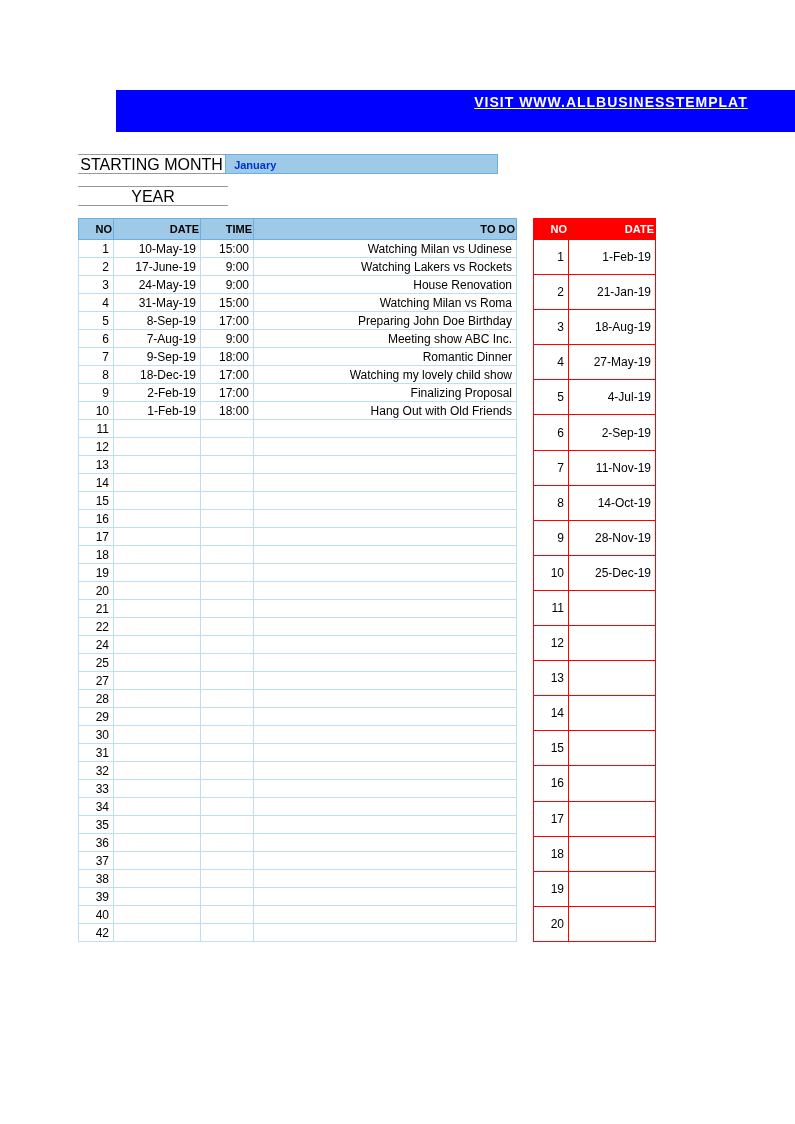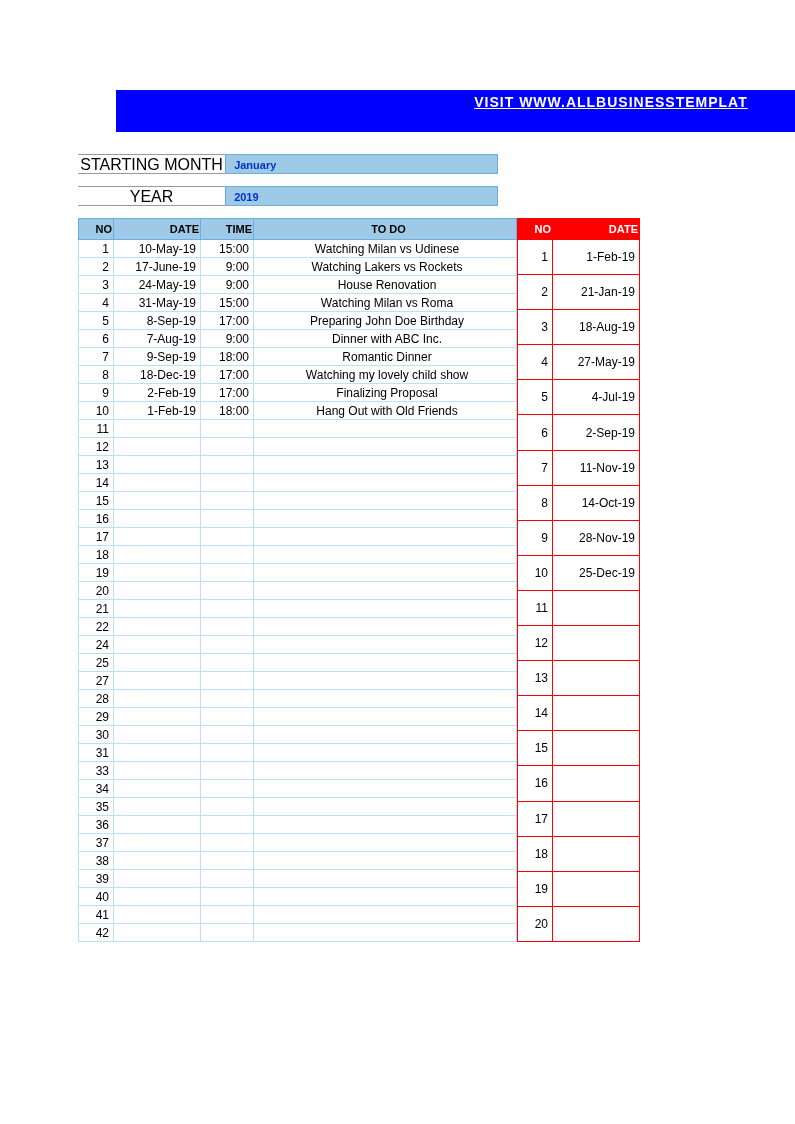--- a/index.html
+++ b/index.html
@@ -62,21 +62,21 @@
     width: 268px;
     color: #0033cc;
     font-weight: bold;
     line-height: 20px;
     padding-left: 8px;
     font-size: 11px;
   }
   .main-area {
     display: flex;
     margin-top: 8px;
-    gap: 0;
+    gap: 16px;
   }
 
   
   .todo-table {
     border-collapse: collapse;
     table-layout: fixed;
   }
   .todo-table th {
     background: #9ecae8;
     border: 1px solid #6caee0;
@@ -89,21 +89,21 @@
   .todo-table td {
     border: 1px solid #bcdff5;
     height: 17px;
     font-size: 12px;
     padding: 0 4px;
     vertical-align: middle;
   }
   .todo-table .c-no  { width: 26px; text-align: right; }
   .todo-table .c-date{ width: 78px; text-align: right; }
   .todo-table .c-time{ width: 44px; text-align: right; }
-  .todo-table .c-todo{ width: 250px; text-align: center; padding-left: 8px; }
+  .todo-table .c-todo{ width: 250px; text-align: right; padding-left: 8px; }
 
   
   .red-table {
     border-collapse: collapse;
     table-layout: fixed;
   }
   .red-table th {
     background: #ff0000;
     border: 1px solid #ff0000;
     color: #ffffff;
@@ -131,21 +131,20 @@
     <a href="#">VISIT  WWW.ALLBUSINESSTEMPLAT</a>
   </div>
 
   <div class="config">
     <div class="config-row">
       <div class="config-label">STARTING MONTH</div>
       <div class="config-value">January</div>
     </div>
     <div class="config-row">
       <div class="config-label">YEAR</div>
-      <div class="config-value">2019</div>
     </div>
   </div>
 
   <div class="main-area">
 
     <table class="todo-table">
       <thead>
         <tr>
           <th class="c-no">NO</th>
           <th class="c-date">DATE</th>
@@ -181,21 +180,21 @@
           <tr>
             <td class="c-no">5</td>
             <td class="c-date">8-Sep-19</td>
             <td class="c-time">17:00</td>
             <td class="c-todo">Preparing John Doe Birthday</td>
           </tr>
           <tr>
             <td class="c-no">6</td>
             <td class="c-date">7-Aug-19</td>
             <td class="c-time">9:00</td>
-            <td class="c-todo">Dinner with ABC Inc.</td>
+            <td class="c-todo">Meeting show ABC Inc.</td>
           </tr>
           <tr>
             <td class="c-no">7</td>
             <td class="c-date">9-Sep-19</td>
             <td class="c-time">18:00</td>
             <td class="c-todo">Romantic Dinner</td>
           </tr>
           <tr>
             <td class="c-no">8</td>
             <td class="c-date">18-Dec-19</td>
@@ -322,20 +321,26 @@
             <td class="c-time"></td>
             <td class="c-todo"></td>
           </tr>
           <tr>
             <td class="c-no">31</td>
             <td class="c-date"></td>
             <td class="c-time"></td>
             <td class="c-todo"></td>
           </tr>
           <tr>
+            <td class="c-no">32</td>
+            <td class="c-date"></td>
+            <td class="c-time"></td>
+            <td class="c-todo"></td>
+          </tr>
+          <tr>
             <td class="c-no">33</td>
             <td class="c-date"></td>
             <td class="c-time"></td>
             <td class="c-todo"></td>
           </tr>
           <tr>
             <td class="c-no">34</td>
             <td class="c-date"></td>
             <td class="c-time"></td>
             <td class="c-todo"></td>
@@ -365,26 +370,20 @@
             <td class="c-todo"></td>
           </tr>
           <tr>
             <td class="c-no">39</td>
             <td class="c-date"></td>
             <td class="c-time"></td>
             <td class="c-todo"></td>
           </tr>
           <tr>
             <td class="c-no">40</td>
-            <td class="c-date"></td>
-            <td class="c-time"></td>
-            <td class="c-todo"></td>
-          </tr>
-          <tr>
-            <td class="c-no">41</td>
             <td class="c-date"></td>
             <td class="c-time"></td>
             <td class="c-todo"></td>
           </tr>
           <tr>
             <td class="c-no">42</td>
             <td class="c-date"></td>
             <td class="c-time"></td>
             <td class="c-todo"></td>
           </tr>

